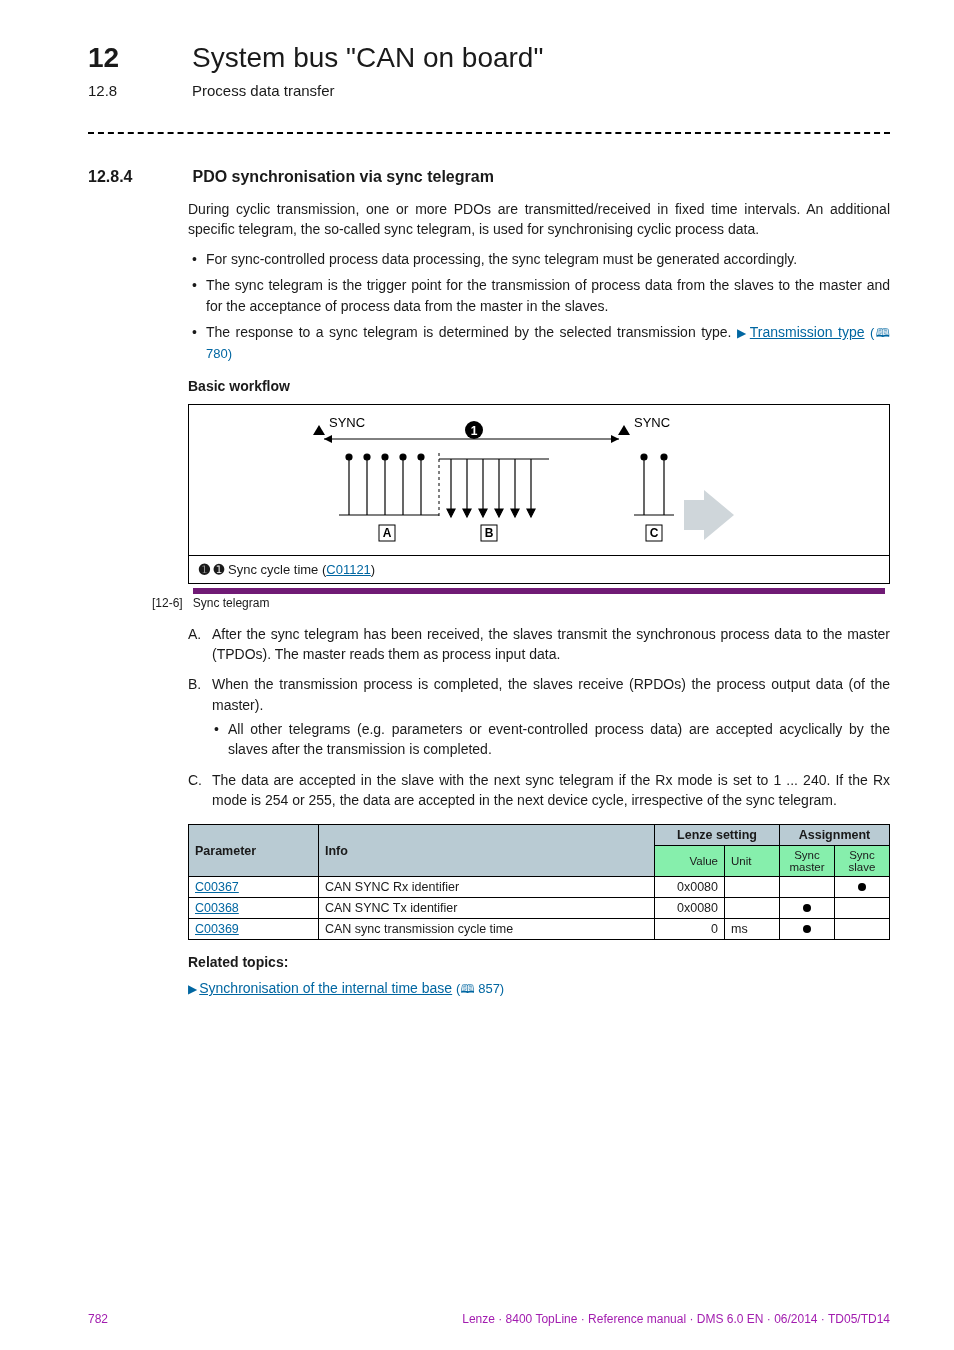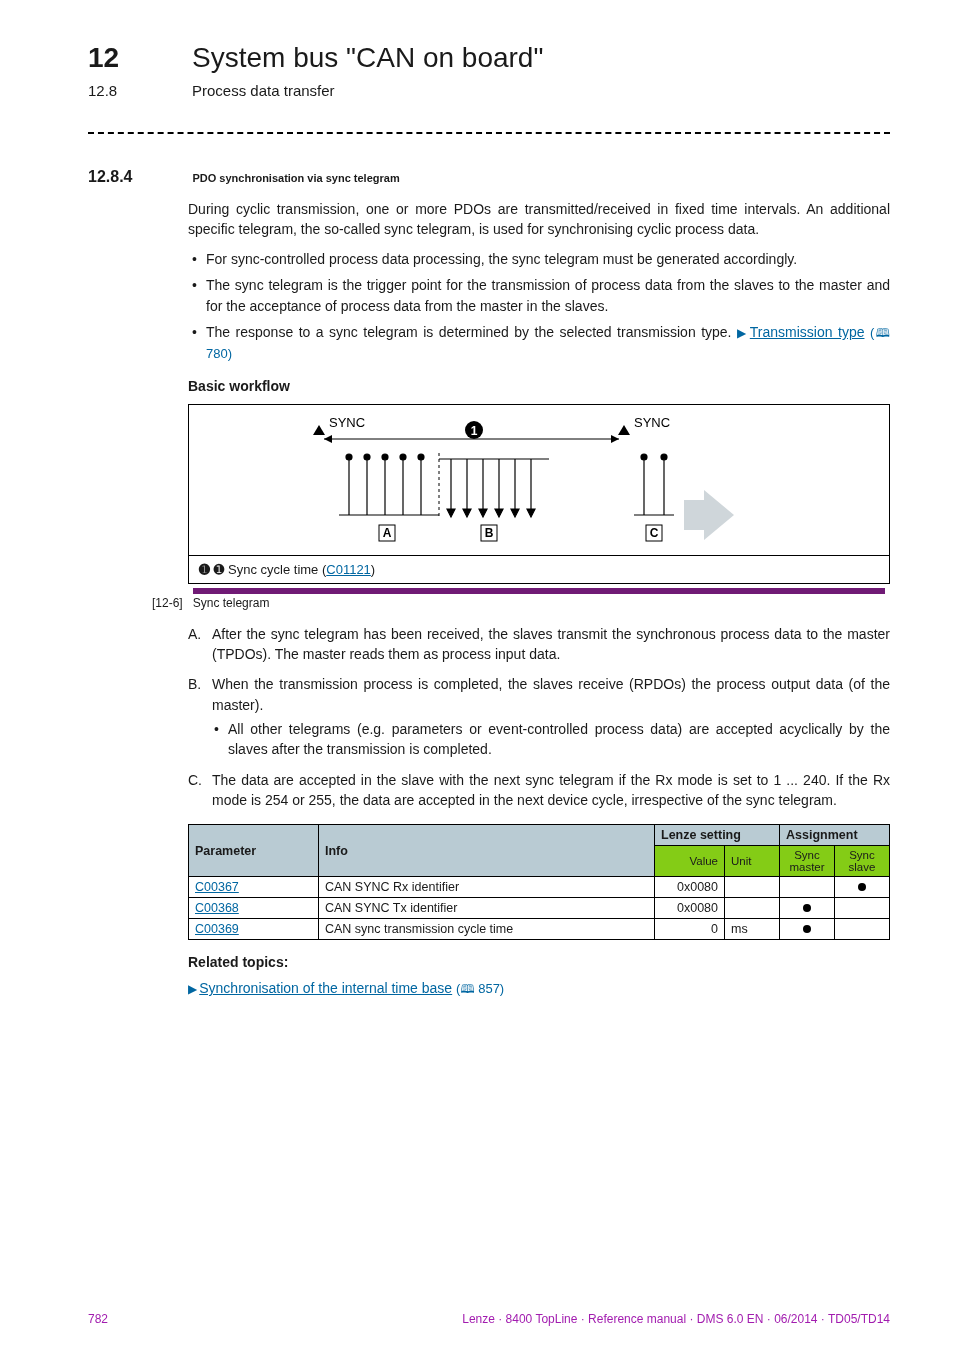--- a/index.html
+++ b/index.html
@@ -60,21 +60,21 @@
     margin-bottom: 14px;
   }
   .subsec-num {
     font-weight: 700;
     font-size: 16px;
     display: inline-block;
     width: 100px;
   }
   .subsec-title {
     font-weight: 700;
-    font-size: 11px;
+    font-size: 16px;
   }
   .body-block {
     margin-left: 100px;
   }
   p.body-text {
     font-size: 14px;
     line-height: 1.4;
     text-align: justify;
     margin: 0 0 10px 0;
   }
@@ -172,24 +172,24 @@
     border: 1px solid #000;
     padding: 3px 6px;
     vertical-align: middle;
   }
   table.param-table thead th {
     background: #b9cbd3;
     font-weight: 700;
     text-align: left;
   }
   table.param-table thead th.assign {
-    text-align: left;
+    text-align: center;
   }
   table.param-table thead tr.sub th {
-    background: #84cc16;
+    background: #86efac;
     font-weight: 400;
     font-size: 11.5px;
     text-align: right;
   }
   table.param-table thead tr.sub th.center {
     text-align: center;
   }
   .dot {
     display: inline-block;
     width: 8px; height: 8px;

